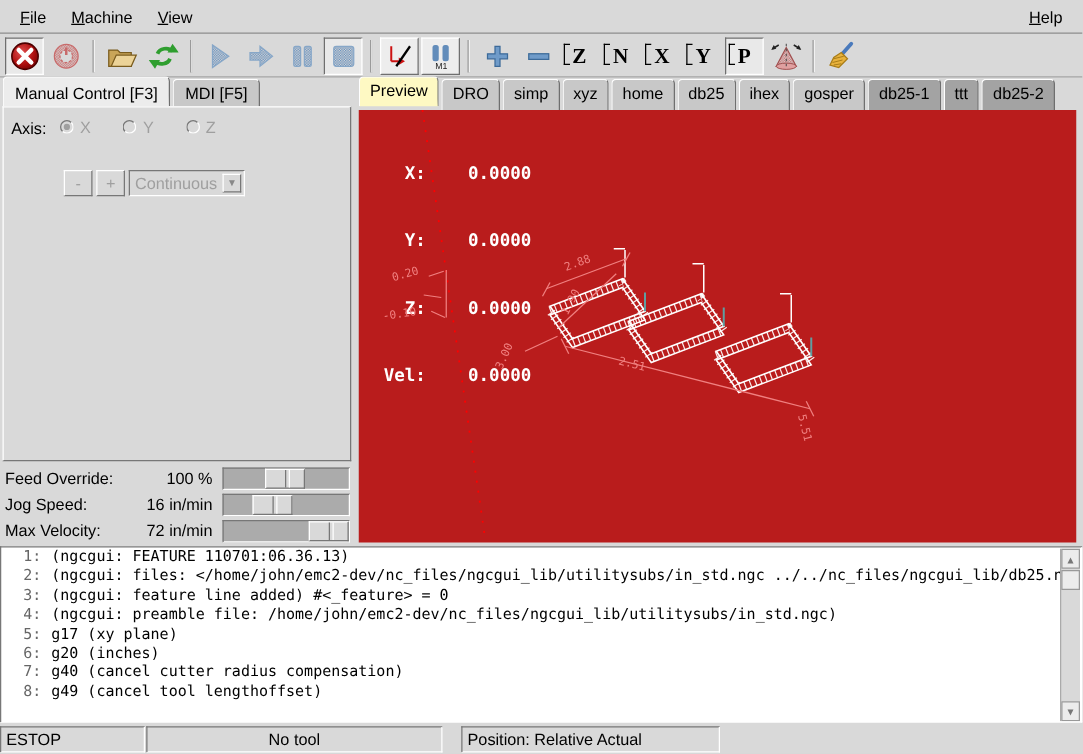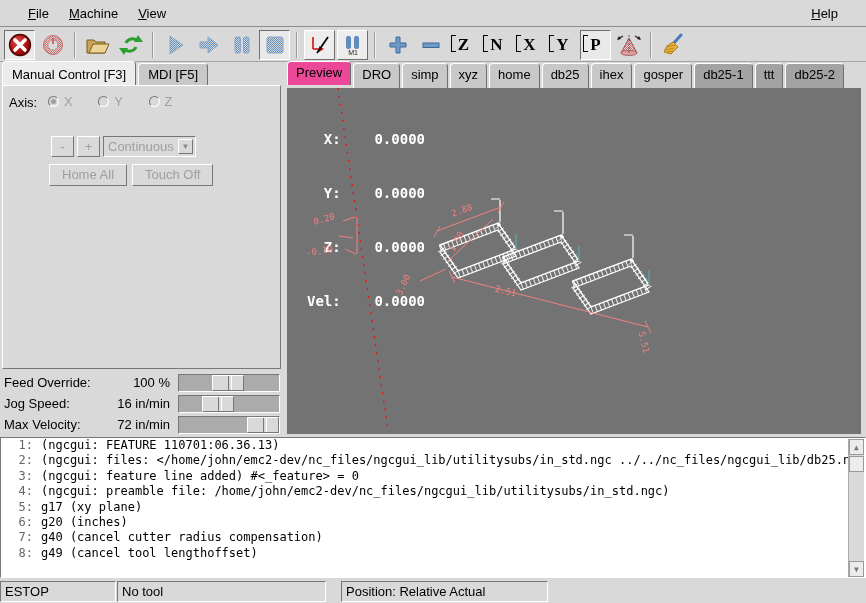--- a/index.html
+++ b/index.html
@@ -2,21 +2,21 @@
 <html><head>
 <meta charset="utf-8">
 <style>
   * { margin:0; padding:0; box-sizing:border-box; }
   html,body { width:866px; height:603px; overflow:hidden; }
   body { background:#d9d9d9; font-family:"Liberation Sans", sans-serif; font-size:13px; color:#000; position:relative; }
 
   .raised { border-top:1px solid #ffffff; border-left:1px solid #ffffff; border-right:1px solid #777777; border-bottom:1px solid #777777;padding-left:44px; }
 
   
-  #menubar { position:absolute; left:0; top:0; width:866px; height:27px; display:flex; align-items:center; padding:0 18px; border-bottom:1px solid #8d8d8d; background:#d9d9d9; }
+  #menubar { position:absolute; left:0; top:0; width:866px; height:27px; display:flex; align-items:center; padding:0 6px; border-bottom:1px solid #8d8d8d; background:#d9d9d9; }
   .menu-item { padding:4px 10px; display:inline-block; }
   .menu-item::first-letter { text-decoration:underline; }
   .menu-spacer { flex:1; }
 
   
   #toolbar { position:absolute; left:0; top:28px; width:866px; height:34px; display:flex; align-items:center; padding-left:3px; border-bottom:1px solid #a5a5a5; background:#d9d9d9; }
   .tbtn { width:31px; height:30px; display:flex; align-items:center; justify-content:center; margin:0 1px; border:1px solid transparent; position:relative; }
   .tbtn.pressed { border-top:1px solid #6f6f6f; border-left:1px solid #6f6f6f; border-right:1px solid #ffffff; border-bottom:1px solid #ffffff; background:#e9e9e9; }
   .tbtn.framed  { border-top:1px solid #ffffff; border-left:1px solid #ffffff; border-right:1px solid #6f6f6f; border-bottom:1px solid #6f6f6f; background:#ededed; }
   .tsep { width:2px; height:26px; background:#9a9a9a; border-right:1px solid #f2f2f2; margin:0 5px; }
@@ -46,40 +46,40 @@
   .slider-row .lab { position:absolute; left:4px; top:2px; }
   .slider-row .val { position:absolute; left:0; top:2px; width:170px; text-align:right; }
   .track { position:absolute; left:178px; top:1px; width:102px; height:18px; background:#ababab; border-top:1px solid #777; border-left:1px solid #777; border-right:1px solid #fff; border-bottom:1px solid #fff; }
   .thumb { position:absolute; top:0; width:32px; height:16px; background:#d9d9d9; border-top:1px solid #fff; border-left:1px solid #fff; border-right:1px solid #777; border-bottom:1px solid #777; }
   .thumb::after { content:""; position:absolute; left:15px; top:0; width:2px; height:100%; border-left:1px solid #777; border-right:1px solid #fff; }
 
   
   #right-tabs { position:absolute; left:287px; top:63px; height:23px; display:flex; }
   #right-tabs .tab { padding:3px 8px 0 8px; }
   #right-tabs .tab.hl { background:#a3a3a3; }
-  #right-tabs .tab.sel { background:#ec4899; }
-  #preview-canvas { position:absolute; left:287px; top:88px; width:574px; height:346px; background:#737373; }
+  #right-tabs .tab.sel { background:#fef9c3; }
+  #preview-canvas { position:absolute; left:287px; top:88px; width:574px; height:346px; background:#b91c1c; }
   #dro { position:absolute; left:20px; top:6px; font-family:"DejaVu Sans Mono", monospace; font-weight:bold; font-size:14px; color:#fff; line-height:18px; white-space:pre; }
 
   
   #gcode-area { position:absolute; left:0; top:437px; width:866px; height:141px; background:#ffffff; border-top:1px solid #777; border-left:1px solid #777; border-right:1px solid #fff; border-bottom:1px solid #fff; font-family:"DejaVu Sans Mono", monospace; font-size:12px; line-height:15.4px; overflow:hidden; }
   .gline { display:flex; white-space:pre; }
   .gline .num { width:32px; text-align:right; color:#666; flex:none; }
   .gline .txt { margin-left:8px; }
   .gline.cont .num { width:0; }
   .gline.cont .txt { margin-left:2px; }
   #gscroll { position:absolute; right:1px; top:1px; width:16px; height:138px; background:#d9d9d9; border-left:1px solid #aaa; }
   .sarrow { position:absolute; left:0; width:15px; height:16px; background:#ececec; border:1px solid #999; font-size:8px; color:#777; text-align:center; line-height:15px; }
   #gthumb { position:absolute; left:0; top:17px; width:15px; height:16px; background:#ececec; border:1px solid #999; }
 
   
   #statusbar { position:absolute; left:0; top:580px; width:866px; height:23px; background:#d9d9d9; display:flex; }
   .scell { height:21px; margin-top:1px; padding:2px 4px 0 4px; border-top:1px solid #777; border-left:1px solid #777; border-right:1px solid #fff; border-bottom:1px solid #fff; }
   #status-machine { width:116px; }
-  #status-tool { width:209px; margin-left:1px; }
+  #status-tool { width:237px; margin-left:1px;text-align:center; }
   #status-pos { width:207px; margin-left:15px; }
 
   svg text { stroke:none; }
 </style>
 </head>
 <body>
 
 <svg width="0" height="0" style="position:absolute" aria-hidden="true">
   <defs>
     <pattern id="dblue" width="2" height="2" patternUnits="userSpaceOnUse">
@@ -263,24 +263,20 @@
     </span>
   </div>
   <div id="jog-row">
     <div class="btn jogbtn">-</div>
     <div class="btn jogbtn">+</div>
     <div id="jog-mode" class="dis">
       <span>Continuous</span>
       <span class="arrowbox">▼</span>
     </div>
   </div>
-  <div id="home-row">
-    <div class="btn">Home All</div>
-    <div class="btn">Touch Off</div>
-  </div>
 </div>
 
 <div class="slider-row" style="top:373px">
   <span class="val">100 %</span>
   <span class="lab">Feed Override:</span>
   <div class="track">
       <div class="thumb" style="left:33px"></div>
     </div>
 </div>
 <div class="slider-row" style="top:394px">

